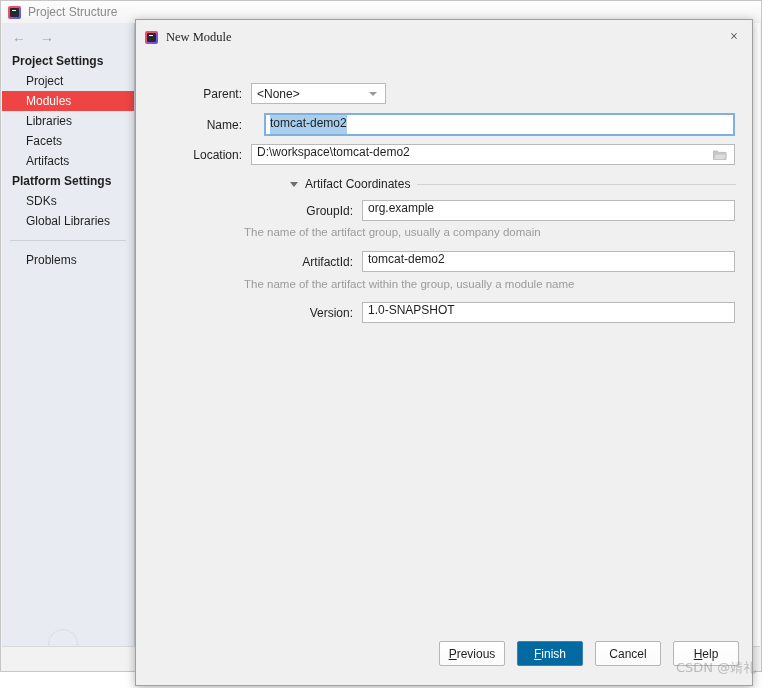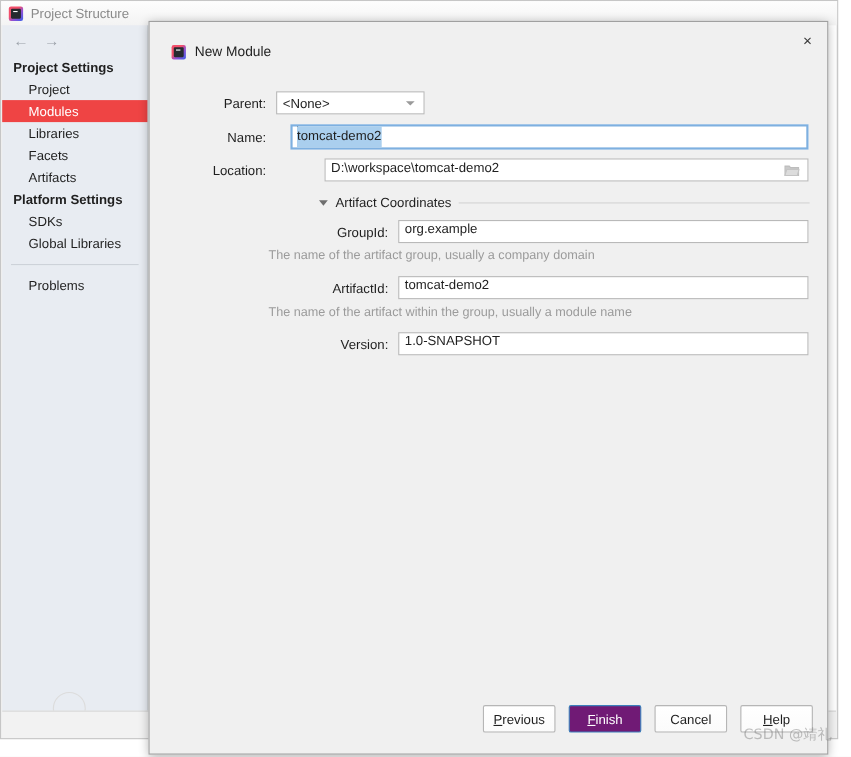--- a/index.html
+++ b/index.html
@@ -168,23 +168,24 @@
     height: 667px;
     background: #f0f0f0;
     border: 1px solid #a0a0a0;
     box-shadow: 0 2px 9px rgba(0,0,0,0.30);
     box-sizing: border-box;
   }
   #dialog-titlebar {
     position: relative;
     height: 34px;
     display: flex;
-    align-items: flex-end;
-    padding: 0 10px 0 20px;
-    box-sizing: border-box;
+    align-items: center;
+    padding: 0 10px 0 9px;
+    box-sizing: border-box;
+    font-family: Liberation Serif, serif;
   }
   #dialog-title-text {
     margin-left: 8px;
     font-size: 12.5px;
     color: #1f1f1f;
   }
   #dialog-close {
     position: absolute;
     right: 10px; top: 9px;
     width: 16px; height: 16px;
@@ -318,21 +319,21 @@
     border-radius: 2px;
     box-sizing: border-box;
     font-size: 12px;
     color: #1f1f1f;
     display: flex;
     align-items: center;
     justify-content: center;
     cursor: default;
   }
   .btn.primary {
-    background: #701a75;
+    background: #0369a1;
     border: 1px solid #3c7fbb;
     color: #ffffff;
   }
   .btn u { text-underline-offset: 1px; }
 
   
   #watermark {
     position: absolute;
     left: 676px; top: 659px;
     font-size: 13px;
@@ -411,21 +412,21 @@
     </div>
 
     <div class="form-row" style="left:19px; top:59px; width:580px;gap:13px;">
       <span class="fld-label" style="width:87px;">Name:</span>
       <div class="txt-input focused" style="margin-left:9px; width:486px; height:23px;">
         <span class="caret"></span>
           <span class="sel-text">tomcat-demo2</span>
       </div>
     </div>
 
-    <div class="form-row" style="left:19px; top:90px; width:580px;gap:44px;">
+    <div class="form-row" style="left:19px; top:90px; width:580px;">
       <span class="fld-label" style="width:87px;">Location:</span>
       <div class="txt-input" style="margin-left:9px; width:486px;">
         <span>D:\workspace\tomcat-demo2</span>
         <span class="folder-icon">
           <svg width="14" height="11" viewBox="0 0 14 11" xmlns="http://www.w3.org/2000/svg">
             <path d="M0.5 1.5 h4 l1.2 1.4 h7.3 v7.1 h-12.5 z" fill="#c9c9c9" stroke="#bdbdbd"></path>
             <path d="M2.2 4.6 h11.2 l-1.6 5.4 h-11.2 z" fill="#dcdcdc" stroke="#c4c4c4"></path>
           </svg>
         </span>
       </div>

